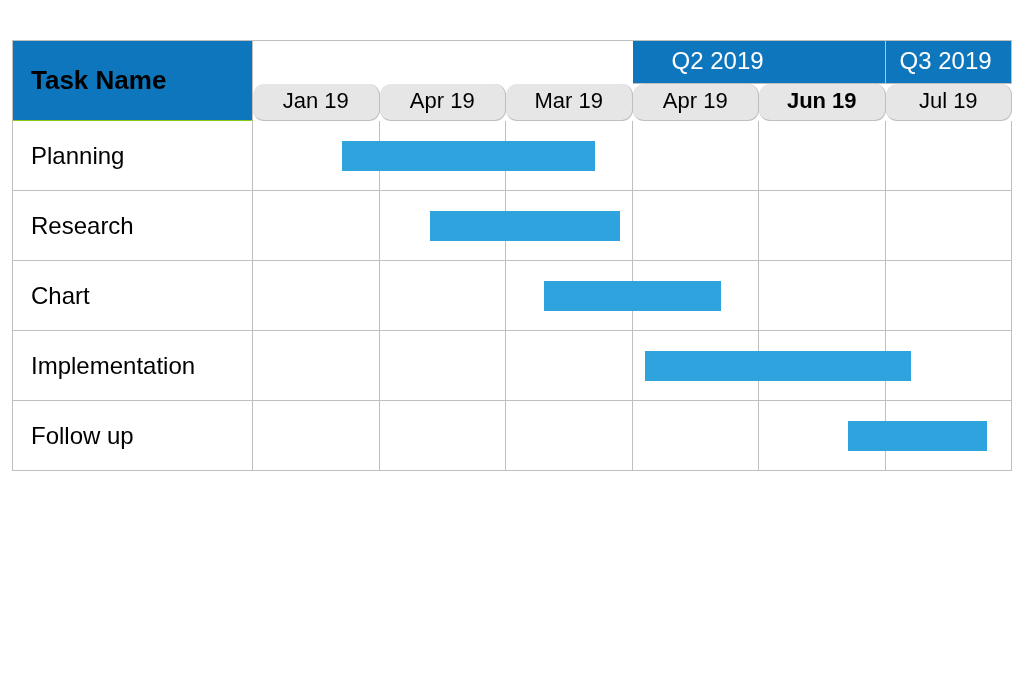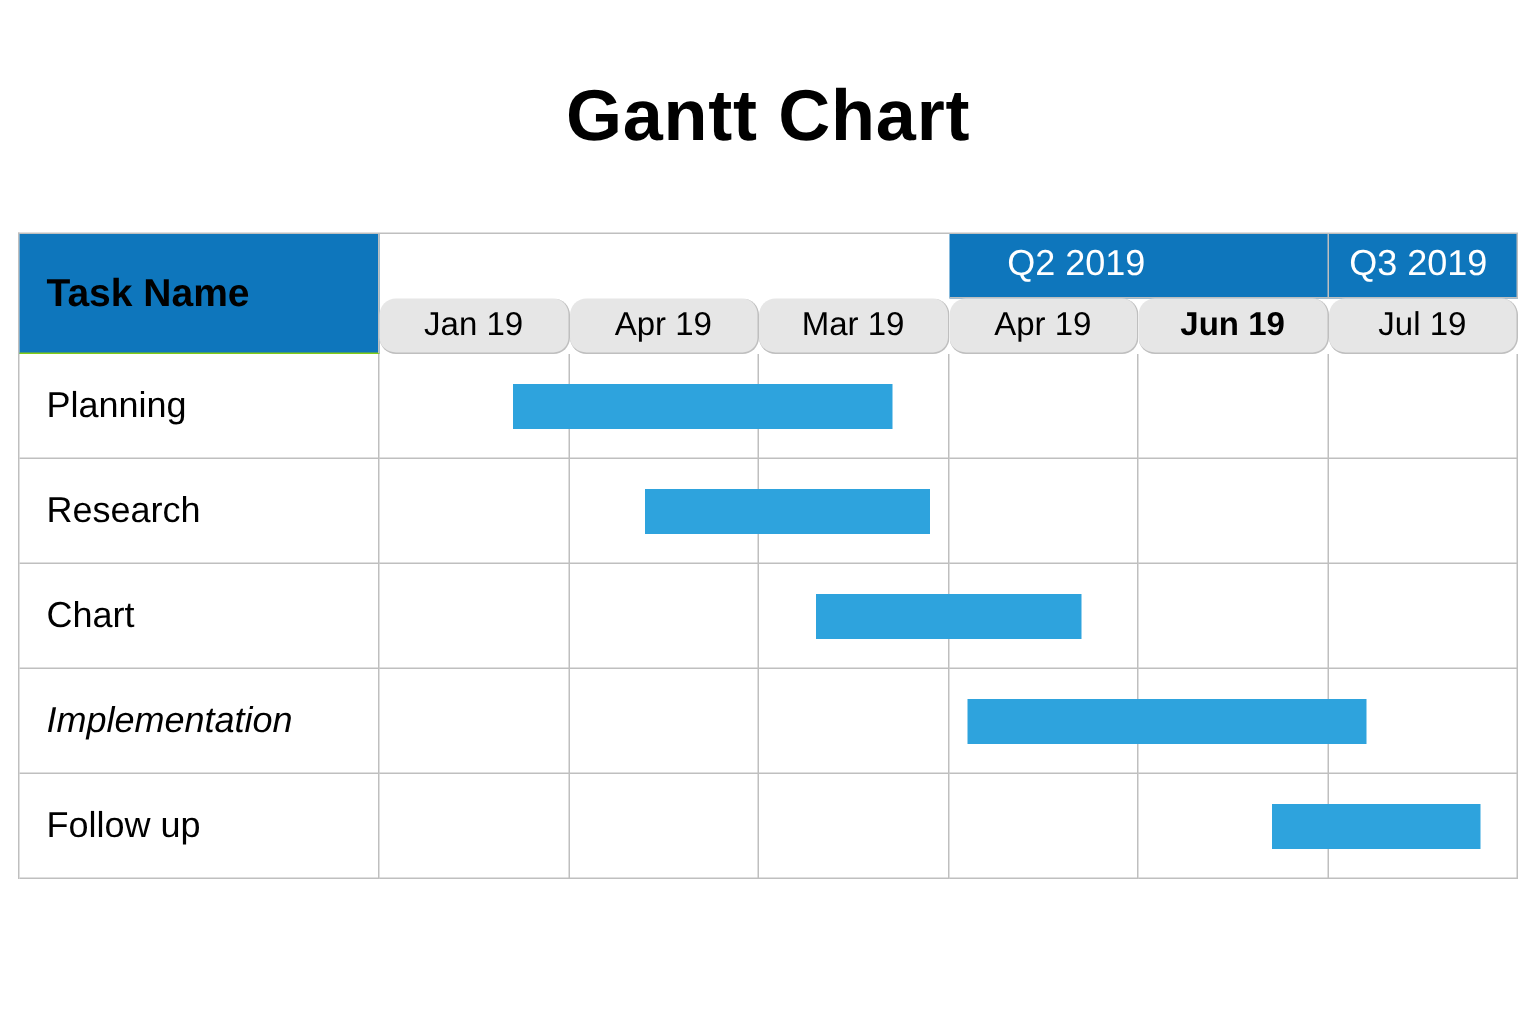--- a/index.html
+++ b/index.html
@@ -81,21 +81,20 @@
     position: absolute;
     height: 30px;
     top: 20px;
     background: #2ea3dd;
   }
 </style>
 </head>
 <body>
 
 <div class="wrap">
-  <h1 class="title">Gantt Chart</h1>
 
   <div class="grid" id="grid">
     <div class="task-header">Task Name</div>
 
       <div class="qcell" style="grid-area: 1 / 5 / auto / span 2; padding-left: 39px;">Q2 2019</div>
       <div class="qcell" style="grid-area: 1 / 7 / auto / span 1;">Q3 2019</div>
       <div class="cell mcell" style="grid-area: 2 / 2;">Jan 19</div>
       <div class="cell mcell" style="grid-area: 2 / 3;">Apr 19</div>
       <div class="cell mcell" style="grid-area: 2 / 4;">Mar 19</div>
       <div class="cell mcell" style="grid-area: 2 / 5;">Apr 19</div>
@@ -124,21 +123,21 @@
       <div class="cell rowlabel" style="grid-area: 5 / 1;">Chart</div>
       <div class="cell timeline-cell" style="grid-area: 5 / 2;"></div>
       <div class="cell timeline-cell" style="grid-area: 5 / 3;"></div>
       <div class="cell timeline-cell" style="grid-area: 5 / 4;"></div>
       <div class="cell timeline-cell" style="grid-area: 5 / 5;"></div>
       <div class="cell timeline-cell" style="grid-area: 5 / 6;"></div>
       <div class="cell timeline-cell" style="grid-area: 5 / 7;"></div>
       <div class="bar-layer" style="grid-area: 5 / 2 / auto / span 6; position: relative;">
         <div class="bar" style="left: 38.3333%; width: 23.3333%;"></div>
       </div>
-      <div class="cell rowlabel" style="grid-area: 6 / 1; font-style: italic;">Implementation</div>
+      <div class="cell rowlabel" style="grid-area: 6 / 1;">Implementation</div>
       <div class="cell timeline-cell" style="grid-area: 6 / 2;"></div>
       <div class="cell timeline-cell" style="grid-area: 6 / 3;"></div>
       <div class="cell timeline-cell" style="grid-area: 6 / 4;"></div>
       <div class="cell timeline-cell" style="grid-area: 6 / 5;"></div>
       <div class="cell timeline-cell" style="grid-area: 6 / 6;"></div>
       <div class="cell timeline-cell" style="grid-area: 6 / 7;"></div>
       <div class="bar-layer" style="grid-area: 6 / 2 / auto / span 6; position: relative;">
         <div class="bar" style="left: 51.6667%; width: 35%;"></div>
       </div>
       <div class="cell rowlabel" style="grid-area: 7 / 1;">Follow up</div>

